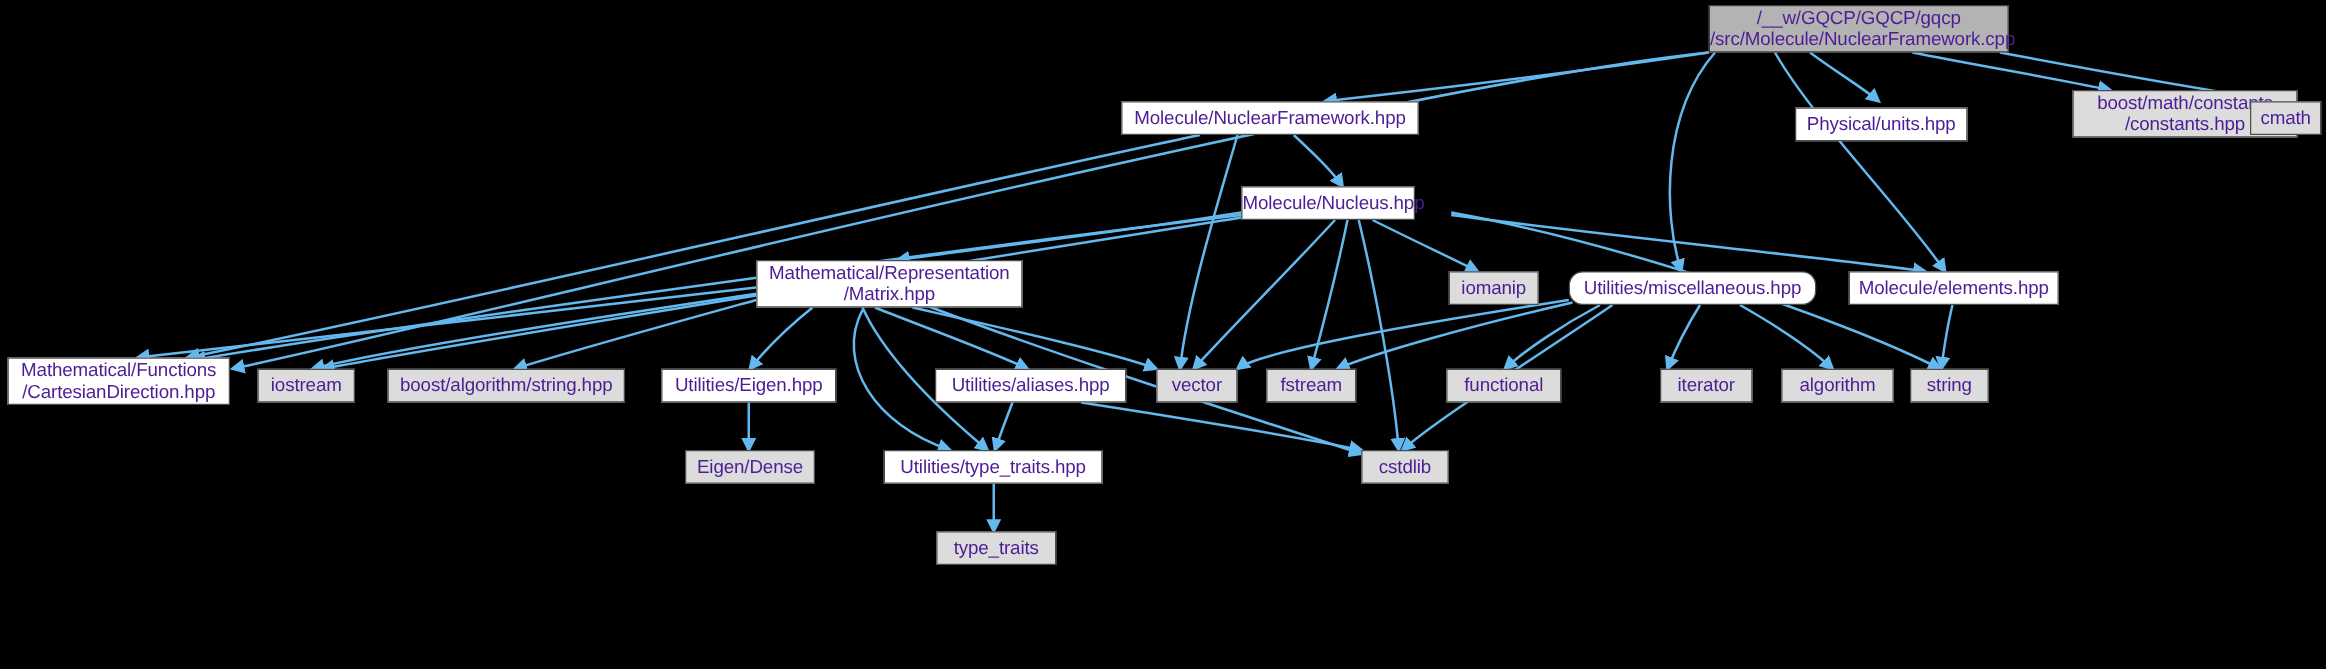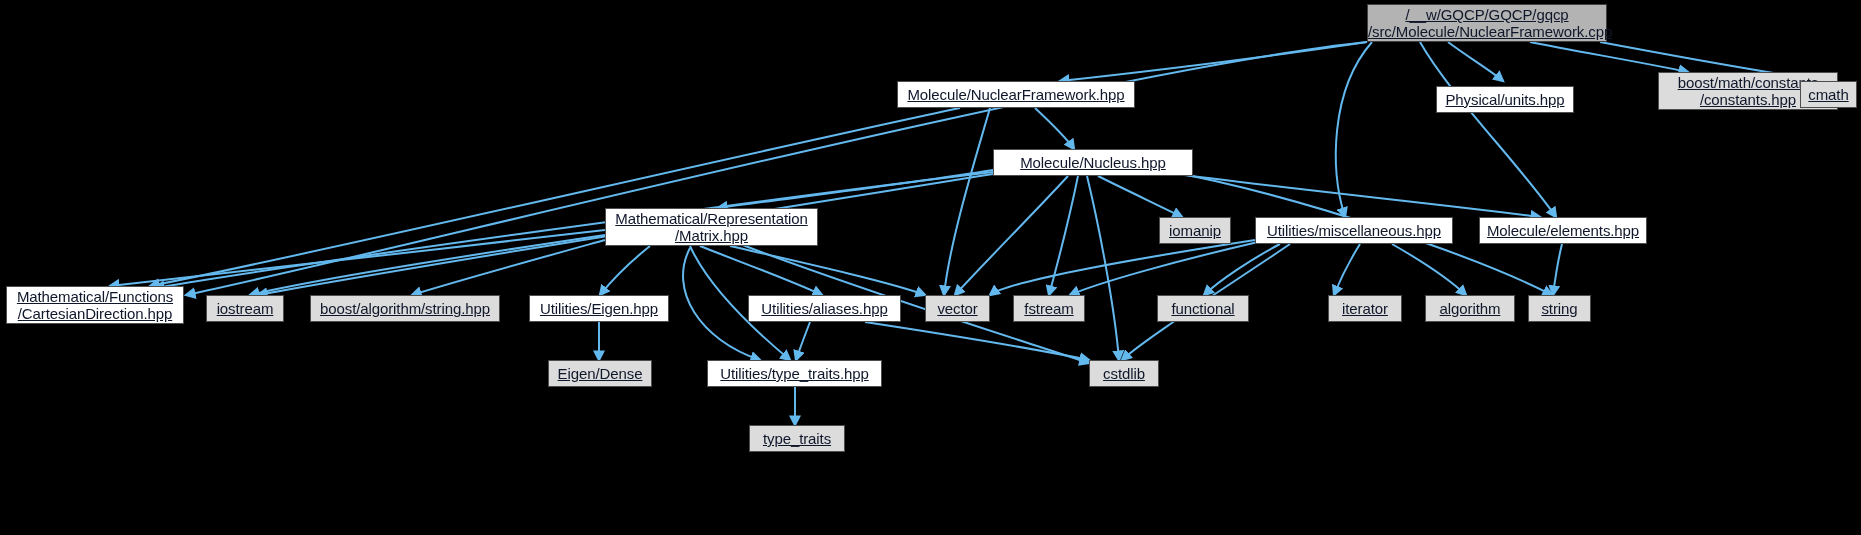--- a/index.html
+++ b/index.html
@@ -25,24 +25,23 @@
   .node {
     position: absolute;
     box-sizing: border-box;
     border: 1px solid #4d4d4d;
     display: flex;
     align-items: center;
     justify-content: center;
     text-align: center;
     font-size: 15px;
     line-height: 17px;
-    color: #0f172a;
+    color: #4c1d95;
     white-space: pre;
     letter-spacing: -0.1px;
-    text-decoration: underline;
   }
   .node.white {
     background: #ffffff;
   }
   .node.grey {
     background: #dcdcdc;
   }
   .node.root {
     background: #b3b3b3;
     border-color: #404040;
@@ -106,25 +105,25 @@
       </g>
   </svg>
   <div id="nodes">
       <div class="node root" style="left: 1367px; top: 4px; width: 240px; height: 38px;"><span class="node-label">/__w/GQCP/GQCP/gqcp
 /src/Molecule/NuclearFramework.cpp</span></div>
       <div class="node white" style="left: 897px; top: 81px; width: 238px; height: 27px;"><span class="node-label">Molecule/NuclearFramework.hpp</span></div>
       <div class="node white" style="left: 1436px; top: 86px; width: 138px; height: 27px;"><span class="node-label">Physical/units.hpp</span></div>
       <div class="node grey" style="left: 1658px; top: 72px; width: 180px; height: 38px;"><span class="node-label">boost/math/constants
 /constants.hpp</span></div>
       <div class="node grey" style="left: 1800px; top: 81px; width: 57px; height: 27px;"><span class="node-label">cmath</span></div>
-      <div class="node white" style="left: 993px; top: 149px; width: 200px; height: 27px;"><span class="node-label">Molecule/Nucleus.hpp</span></div>
+      <div class="node white" style="left: 993px; top: 149px; width: 139px; height: 27px;"><span class="node-label">Molecule/Nucleus.hpp</span></div>
       <div class="node white" style="left: 605px; top: 208px; width: 213px; height: 38px;"><span class="node-label">Mathematical/Representation
 /Matrix.hpp</span></div>
       <div class="node grey" style="left: 1159px; top: 217px; width: 72px; height: 27px;"><span class="node-label">iomanip</span></div>
-      <div class="node white" style="left: 1255px; top: 217px; width: 198px; height: 27px;"><span class="node-label">Utilities/miscellaneous.hpp</span></div>
+      <div class="node white" style="left: 1255px; top: 217px; width: 198px; height: 27px; border-radius: 11px;"><span class="node-label">Utilities/miscellaneous.hpp</span></div>
       <div class="node white" style="left: 1479px; top: 217px; width: 168px; height: 27px;"><span class="node-label">Molecule/elements.hpp</span></div>
       <div class="node white" style="left: 6px; top: 286px; width: 178px; height: 38px;"><span class="node-label">Mathematical/Functions
 /CartesianDirection.hpp</span></div>
       <div class="node grey" style="left: 206px; top: 295px; width: 78px; height: 27px;"><span class="node-label">iostream</span></div>
       <div class="node grey" style="left: 310px; top: 295px; width: 190px; height: 27px;"><span class="node-label">boost/algorithm/string.hpp</span></div>
       <div class="node white" style="left: 529px; top: 295px; width: 140px; height: 27px;"><span class="node-label">Utilities/Eigen.hpp</span></div>
       <div class="node white" style="left: 748px; top: 295px; width: 153px; height: 27px;"><span class="node-label">Utilities/aliases.hpp</span></div>
       <div class="node grey" style="left: 925px; top: 295px; width: 65px; height: 27px;"><span class="node-label">vector</span></div>
       <div class="node grey" style="left: 1013px; top: 295px; width: 72px; height: 27px;"><span class="node-label">fstream</span></div>
       <div class="node grey" style="left: 1157px; top: 295px; width: 92px; height: 27px;"><span class="node-label">functional</span></div>

